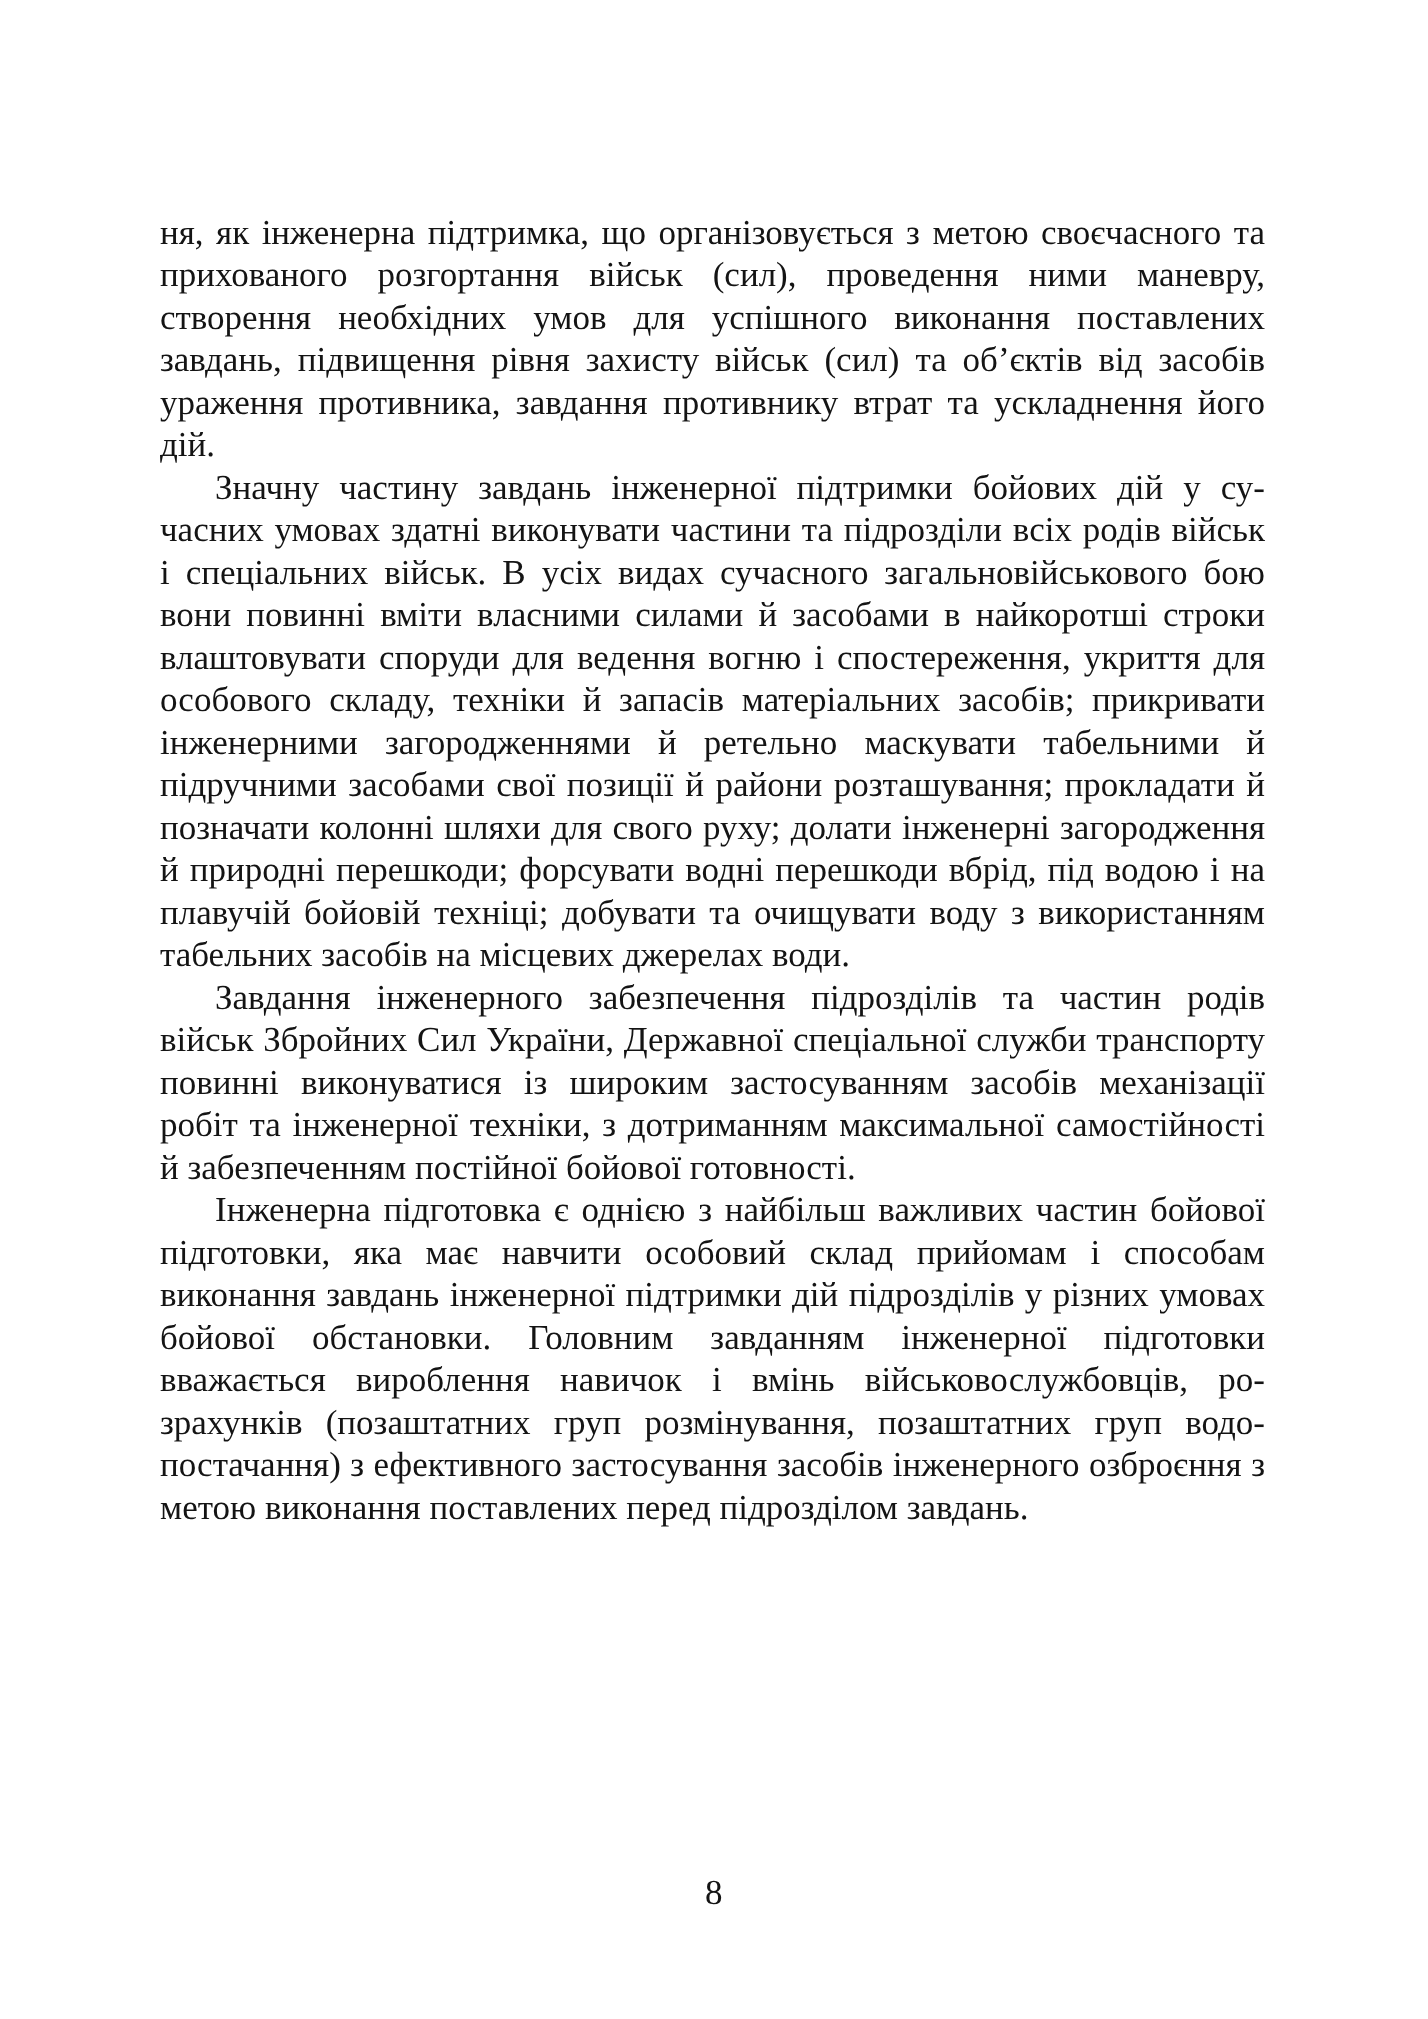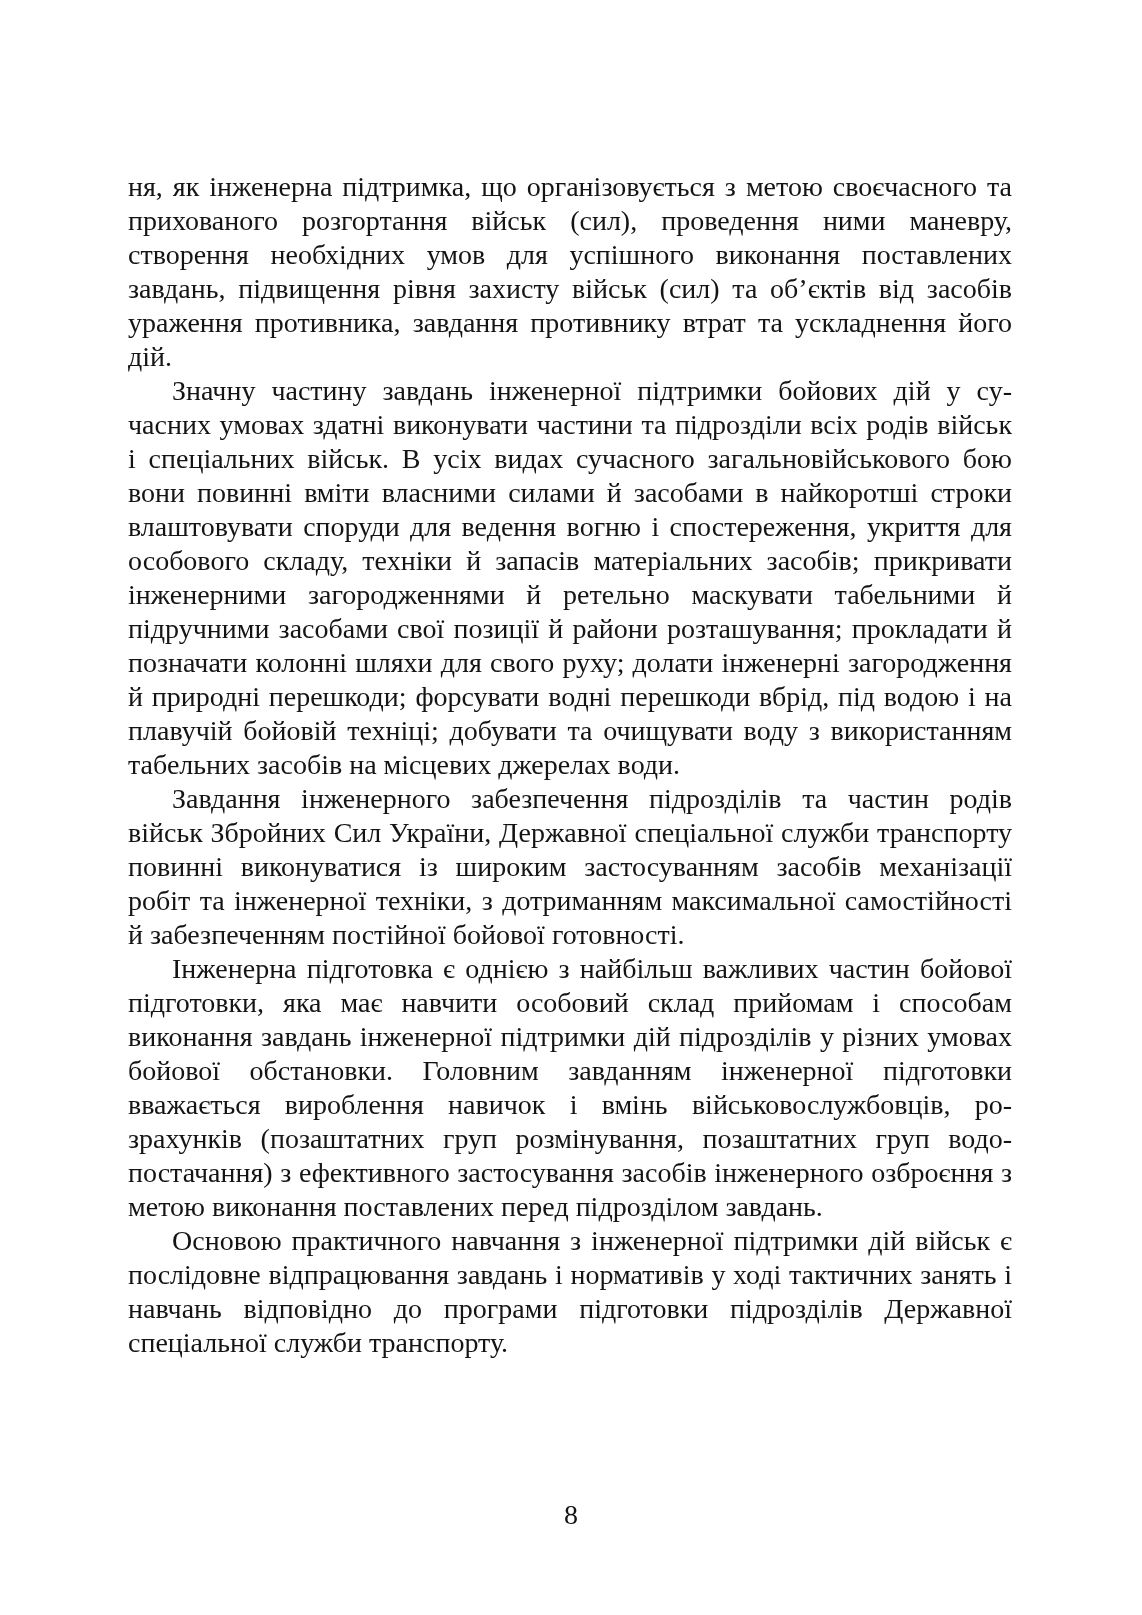--- a/index.html
+++ b/index.html
@@ -49,17 +49,16 @@
 </style>
 </head>
 <body>
 
 <div class="page">
   <div class="body-text">
     <p class="continuation">ня, як інженерна підтримка, що організовується з метою своєчасного та прихованого розгортання військ (сил), проведення ними маневру, створення необхідних умов для успішного виконання поставлених завдань, підвищення рівня захисту військ (сил) та об’єктів від засобів ураження противника, завдання противнику втрат та ускладнення йо­го дій.</p>
     <p>Значну частину завдань інженерної підтримки бойових дій у су­часних умовах здатні виконувати частини та підрозділи всіх родів військ і спеціальних військ. В усіх видах сучасного загальновійсько­вого бою вони повинні вміти власними силами й засобами в найкоро­тші строки влаштовувати споруди для ведення вогню і спостережен­ня, укриття для особового складу, техніки й запасів матеріальних засобів; прикривати інженерними загородженнями й ретельно маску­вати табельними й підручними засобами свої позиції й райони роз­ташування; прокладати й позначати колонні шляхи для свого руху; долати інженерні загородження й природні перешкоди; форсувати водні перешкоди вбрід, під водою і на плавучій бойовій техніці; до­бувати та очищувати воду з використанням табельних засобів на міс­цевих джерелах води.</p>
     <p>Завдання інженерного забезпечення підрозділів та частин родів військ Збройних Сил України, Державної спеціальної служби транс­порту повинні виконуватися із широким застосуванням засобів меха­нізації робіт та інженерної техніки, з дотриманням максимальної са­мостійності й забезпеченням постійної бойової готовності.</p>
     <p>Інженерна підготовка є однією з найбільш важливих частин бойо­вої підготовки, яка має навчити особовий склад прийомам і способам виконання завдань інженерної підтримки дій підрозділів у різних умовах бойової обстановки. Головним завданням інженерної підгото­вки вважається вироблення навичок і вмінь військовослужбовців, ро­зрахунків (позаштатних груп розмінування, позаштатних груп водо­постачання) з ефективного застосування засобів інженерного оз­броєння з метою виконання поставлених перед підрозділом завдань.</p>
-    <p>Основою практичного навчання з інженерної підтримки дій військ є послідовне відпрацювання завдань і нормативів у ході тактичних занять і навчань відповідно до програми підготовки підрозділів Дер­жавної спеціальної служби транспорту.</p>
   </div>
 
   <div class="page-number">8</div>
 </div>
 
 </body></html>

